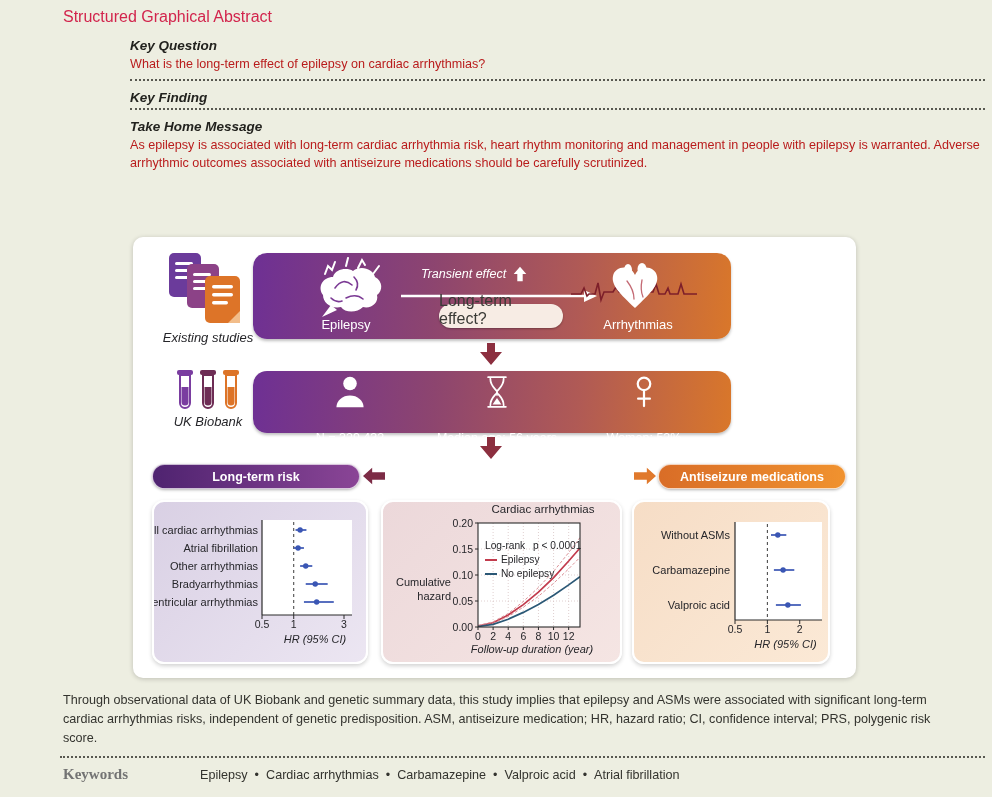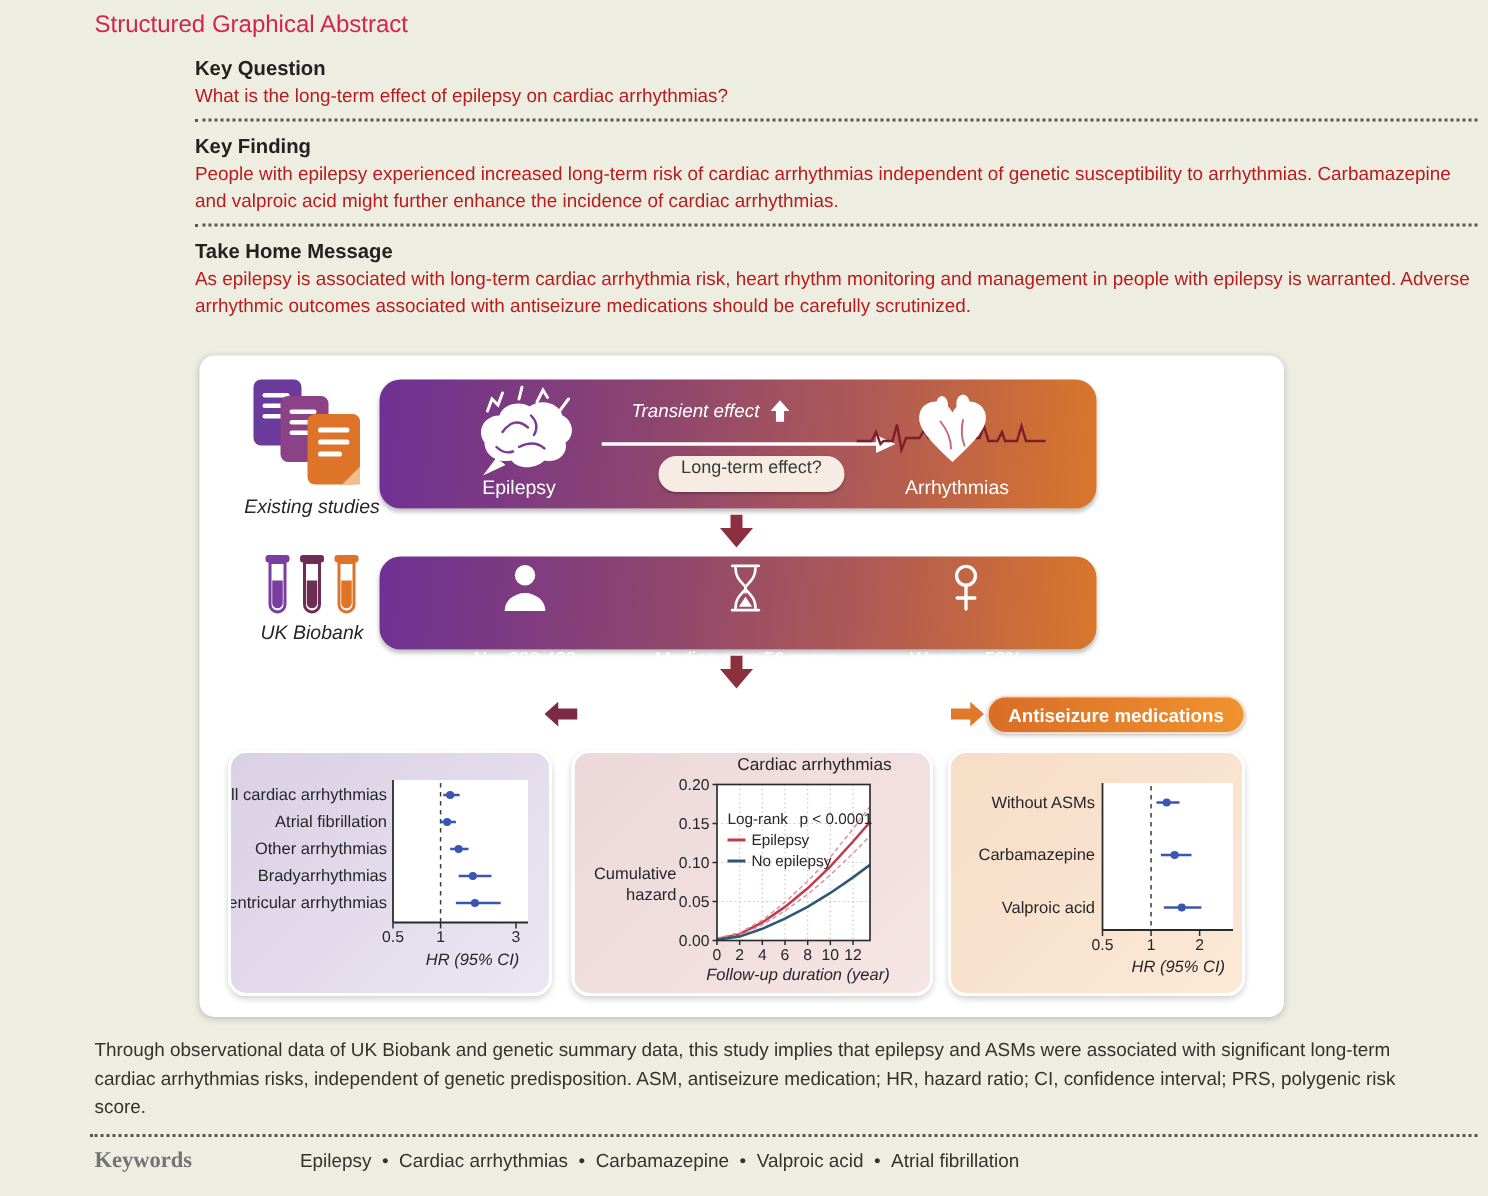--- a/index.html
+++ b/index.html
@@ -1,35 +1,35 @@
 <!DOCTYPE html>
 <html><head>
 <meta charset="utf-8">
 <style>
   html,body{margin:0;padding:0;}
   body{width:992px;height:797px;background:#edeee1;font-family:"Liberation Sans",sans-serif;overflow:hidden;}
   .page{position:relative;width:992px;height:797px;}
   .ga-title{position:absolute;left:63px;top:8px;font-size:16px;font-weight:normal;color:#d2244c;}
   .sections{position:absolute;left:130px;top:38px;width:855px;color:#2d2d28;}
-  .sec-head{font-size:13.5px;font-weight:bold;margin:0 0 2px 0;color:#22221e;}
+  .sec-head{font-size:13.5px;font-weight:bold;margin:0 0 2px 0;color:#22221e;font-style:italic;}
   .sec-body{font-size:12.6px;line-height:18.5px;margin:0 0 5px 0;color:#b91c1c;}
   .dotted{border-bottom:2px dotted #585850;height:0;margin:3px 0 9px 0;}
   .figure-card{position:absolute;left:133px;top:237px;width:723px;height:441px;background:#ffffff;border-radius:10px;box-shadow:0 1px 5px rgba(0,0,0,.2);}
   .abs{position:absolute;}
   .side-label{position:absolute;width:150px;text-align:center;font-size:13px;color:#26262a;font-style:italic;}
   .flow-box{position:absolute;left:120px;width:478px;border-radius:14px;background:linear-gradient(95deg,#6e3094 0%,#8d456f 38%,#b05a55 68%,#d9772a 100%);box-shadow:0 2px 3px rgba(0,0,0,.25);}
   .node-label{position:absolute;color:#fff;font-size:13px;text-align:center;width:120px;}
   .transient{position:absolute;color:#fff;font-size:12.5px;font-style:italic;white-space:nowrap;display:flex;align-items:center;gap:5px;}
-  .white-pill{position:absolute;background:#f7ece4;color:#3a3a36;font-size:12px;border-radius:13px;display:flex;align-items:flex-start;justify-content:center;box-shadow:0 1px 2px rgba(0,0,0,.3);}
+  .white-pill{position:absolute;background:#f7ece4;color:#3a3a36;font-size:16px;border-radius:13px;display:flex;align-items:flex-end;justify-content:center;box-shadow:0 1px 2px rgba(0,0,0,.3);}
   .stat-col{position:absolute;width:150px;text-align:center;color:#fff;}
   .stat-text{font-size:12.5px;margin-top:18px;}
   .pill{position:absolute;top:227px;height:25px;border-radius:13px;color:#fff;font-weight:bold;font-size:12.5px;display:flex;align-items:center;justify-content:center;box-shadow:0 1px 3px rgba(0,0,0,.3);border:1px solid rgba(255,255,255,.7);box-sizing:border-box;}
   .pill1{left:19px;width:208px;background:linear-gradient(90deg,#4f2370,#8a4596);}
   .pill2{left:255px;width:242px;background:linear-gradient(90deg,#8f4563,#c26a50);}
-  .pill3{left:525px;width:172px;background:linear-gradient(90deg,#d96d27,#f0922f);}
+  .pill3{left:525px;width:188px;background:linear-gradient(90deg,#d96d27,#f0922f);}
   .panel{position:absolute;top:263px;height:164px;border-radius:12px;border:2px solid #fff;box-shadow:0 2px 4px rgba(0,0,0,.18);box-sizing:border-box;}
   .panel1{left:19px;width:216px;background:linear-gradient(135deg,#d9d0e4,#ece6f2);}
   .panel2{left:248px;width:241px;background:linear-gradient(135deg,#ecd8da,#f5e5e3);}
   .panel3{left:499px;width:198px;background:linear-gradient(135deg,#f6ddc6,#fbe9d6);}
   .caption{position:absolute;left:63px;top:691px;width:897px;font-size:12.6px;line-height:19px;color:#33332e;}
   .bottom-dotted{position:absolute;left:60px;top:756px;width:925px;border-bottom:2px dotted #585850;}
   .kw-row{position:absolute;left:63px;top:766px;width:900px;display:flex;align-items:baseline;}
   .kw-label{color:#737373;font-weight:bold;font-size:15px;width:137px;flex:none;font-family:Liberation Serif, serif;}
   .kw-list{font-size:12.6px;color:#33332e;}
   .kw-bullet{margin:0 7px;color:#33332e;}
@@ -43,21 +43,20 @@
   <div class="ga-title">Structured Graphical Abstract</div>
 
   <div class="sections">
     <div>
       <div class="sec-head">Key Question</div>
       <div class="sec-body">What is the long-term effect of epilepsy on cardiac arrhythmias?</div>
     </div>
     <div class="dotted"></div>
     <div>
       <div class="sec-head">Key Finding</div>
-      <div class="sec-body">People with epilepsy experienced increased long-term risk of cardiac arrhythmias independent of genetic susceptibility to arrhythmias. Carbamazepine and valproic acid might further enhance the incidence of cardiac arrhythmias.</div>
     </div>
     <div class="dotted"></div>
     <div>
       <div class="sec-head">Take Home Message</div>
       <div class="sec-body">As epilepsy is associated with long-term cardiac arrhythmia risk, heart rhythm monitoring and management in people with epilepsy is warranted. Adverse arrhythmic outcomes associated with antiseizure medications should be carefully scrutinized.</div>
     </div>
   </div>
 
   <div class="figure-card">
 
@@ -185,20 +184,23 @@
           </g>
         </svg>
         <div class="stat-text">Women: 52%</div>
       </div>
     </div>
 
     <svg class="abs" style="left:345px;top:200px;" width="26" height="23" viewBox="0 0 26 23">
       <polygon points="9,0 17,0 17,9 24,9 13,22 2,9 9,9" fill="#8c2f3f"></polygon>
     </svg>
 
+    <div class="pill pill1">
+        <span>Long-term risk</span>
+      </div>
     <svg class="abs" style="left:230px;top:229px;" width="22" height="20" viewBox="0 0 24 20">
       <polygon points="24,6 24,14 10,14 10,19 0,10 10,1 10,6" fill="#7c2b45"></polygon>
     </svg>
     <svg class="abs" style="left:501px;top:229px;" width="22" height="20" viewBox="0 0 24 20">
       <polygon points="0,6 0,14 14,14 14,19 24,10 14,1 14,6" fill="#e0792c"></polygon>
     </svg>
     <div class="pill pill3">
         <span>Antiseizure medications</span>
       </div>
 

